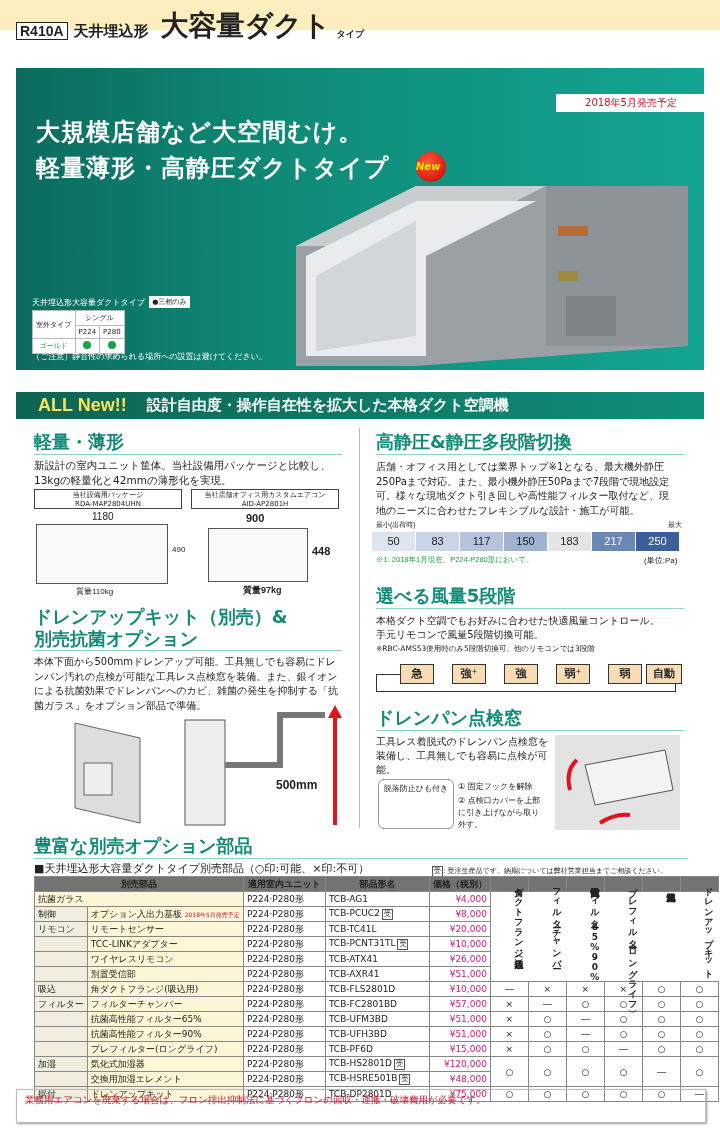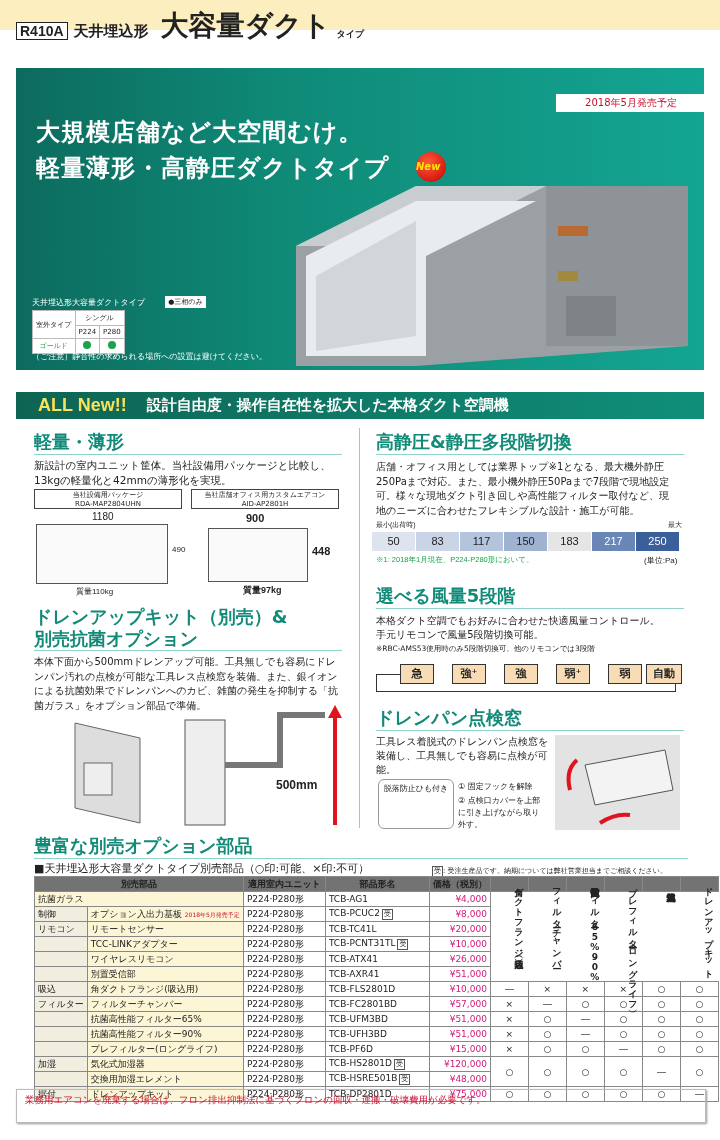--- a/index.html
+++ b/index.html
@@ -9,21 +9,21 @@
 .refrig{border:1.5px solid #222;background:#fff;font-family:"Liberation Sans",sans-serif;font-size:14px;font-weight:bold;padding:0 3px;line-height:16px}
 .type-a{font-size:15px;font-weight:bold;line-height:18px}
 .type-b{font-size:28px;font-weight:bold;line-height:28px;margin-left:6px}
 .type-c{font-size:9px;font-weight:bold;line-height:12px}
 .hero{position:absolute;left:16px;top:68px;width:688px;height:302px;background:linear-gradient(90deg,#0c6b5e 0%,#0f8b78 40%,#13a592 100%)}
 .release{position:absolute;left:540px;top:26px;width:150px;height:18px;background:#fff;color:#c8102e;font-size:10px;text-align:center;line-height:18px}
 .hero-l1,.hero-l2{position:absolute;left:20px;color:#fff;font-size:24px;font-weight:bold;letter-spacing:1px}
 .hero-l1{top:48px}.hero-l2{top:84px}
 .new-badge{position:absolute;left:400px;top:84px;width:30px;height:30px;border-radius:50%;background:radial-gradient(circle at 40% 35%,#ff5a3a,#c80000);color:#ffe400;font-size:10px;font-weight:bold;font-style:italic;line-height:30px}
 .unit{position:absolute;left:280px;top:108px;width:392px;height:190px}
-.hero-cap{position:absolute;left:16px;top:228px;color:#fff;font-size:8px;display:flex;gap:20px;align-items:center}
+.hero-cap{position:absolute;left:16px;top:228px;color:#fff;font-size:8px;display:flex;gap:4px;align-items:center}
 .hero-cap .badge{background:#fff;color:#222;padding:1px 3px;font-size:7px}
 .mini-tbl{position:absolute;left:16px;top:242px;background:#fff;border-collapse:collapse;font-size:7px}
 .mini-tbl td{border:1px solid #bbb;padding:2px 3px;text-align:center;height:13px}
 .dot{display:inline-block;width:8px;height:8px;border-radius:50%;background:#1aa34a}
 .gold{color:#1aa34a}
 .hero-note{position:absolute;left:16px;top:283px;color:#fff;font-size:8px}
 .allnew{position:absolute;left:16px;top:392px;width:688px;height:27px;background:linear-gradient(90deg,#0e6453,#0f8f7a);display:flex;align-items:center;padding-left:22px}
 .allnew .a{color:#f9e15a;font-family:"Liberation Sans",sans-serif;font-size:18px;font-weight:bold;margin-right:20px}
 .allnew .b{color:#fff;font-size:15px;font-weight:bold}
 .sec-title{position:absolute;color:#118a78;font-size:18px;font-weight:bold;border-bottom:1.5px solid #8fd3c8;padding-bottom:0}

